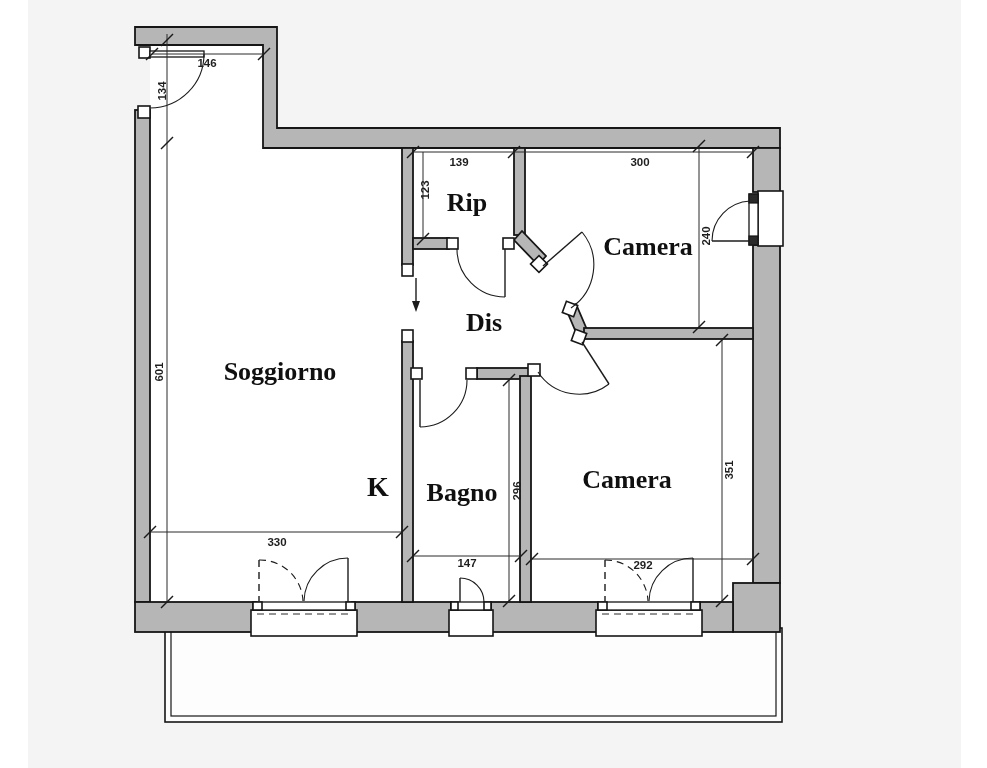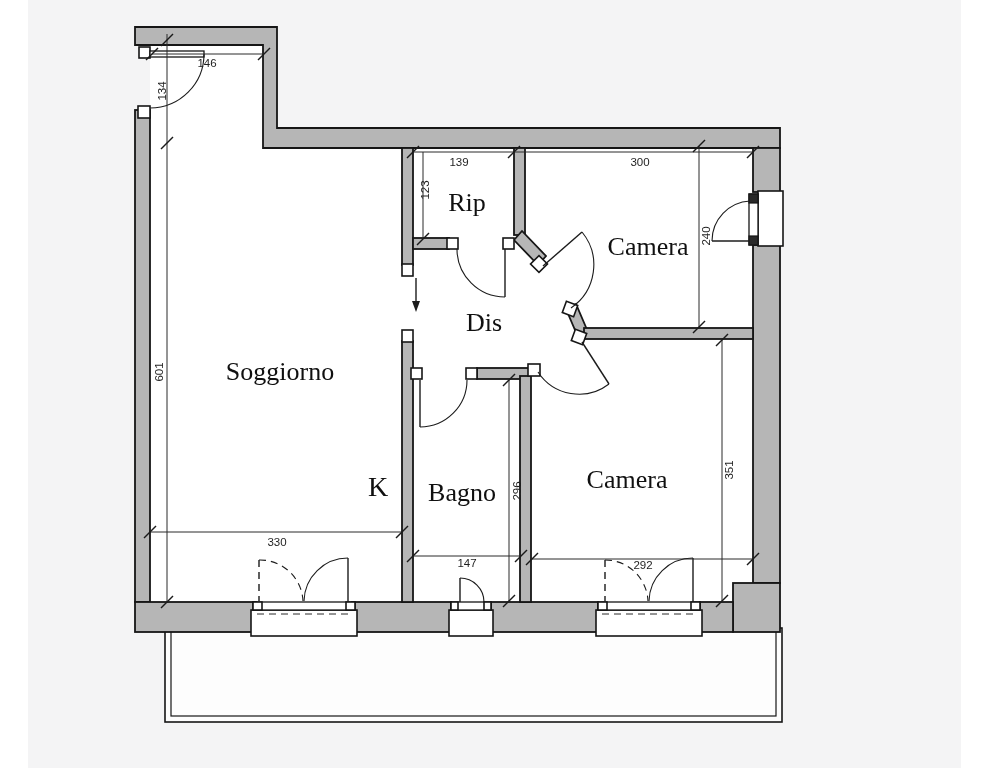--- a/index.html
+++ b/index.html
@@ -1,17 +1,17 @@
 <!DOCTYPE html>
 <html><head>
 <meta charset="utf-8">
 <style>
   html,body{margin:0;padding:0;}
   body{background:#ffffff;font-family:"Liberation Sans",sans-serif;}
-  .stage{position:relative;width:987px;height:768px;overflow:hidden;}
+  .stage{position:relative;width:987px;height:768px;overflow:hidden;font-weight:bold;}
   .bg{position:absolute;inset:0;}
   .side-strip{position:absolute;top:0;bottom:0;background:#ffffff;}
   .strip-left{left:0;width:28px;}
   .strip-right{right:0;width:26px;}
   svg{position:absolute;left:0;top:0;}
   .wall{stroke:#161616;stroke-width:1.8px;}
   .jamb{fill:#ffffff;stroke:#161616;stroke-width:1.6px;}
   .jamb-dark{fill:#2a2a2a;stroke:#161616;stroke-width:1.2px;}
   .doorline{fill:none;stroke:#1c1c1c;stroke-width:1.4px;}
   .doorarc{fill:none;stroke:#1c1c1c;stroke-width:1.1px;}

